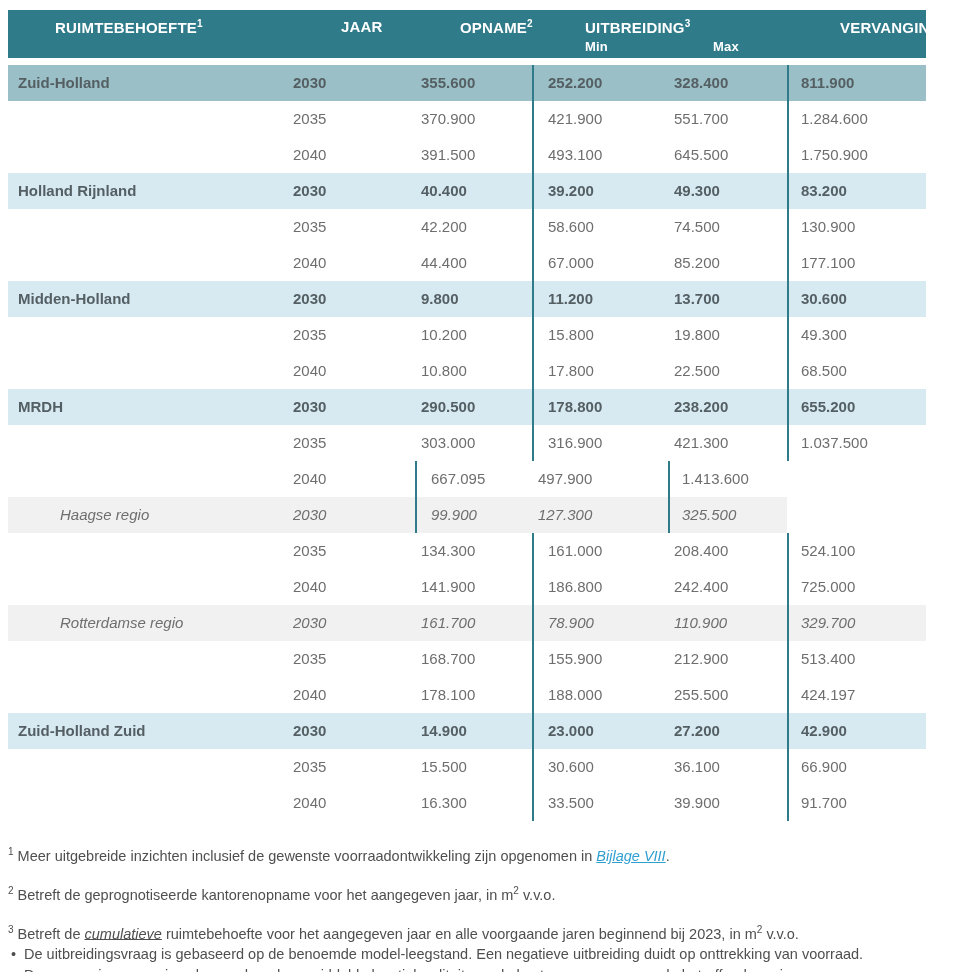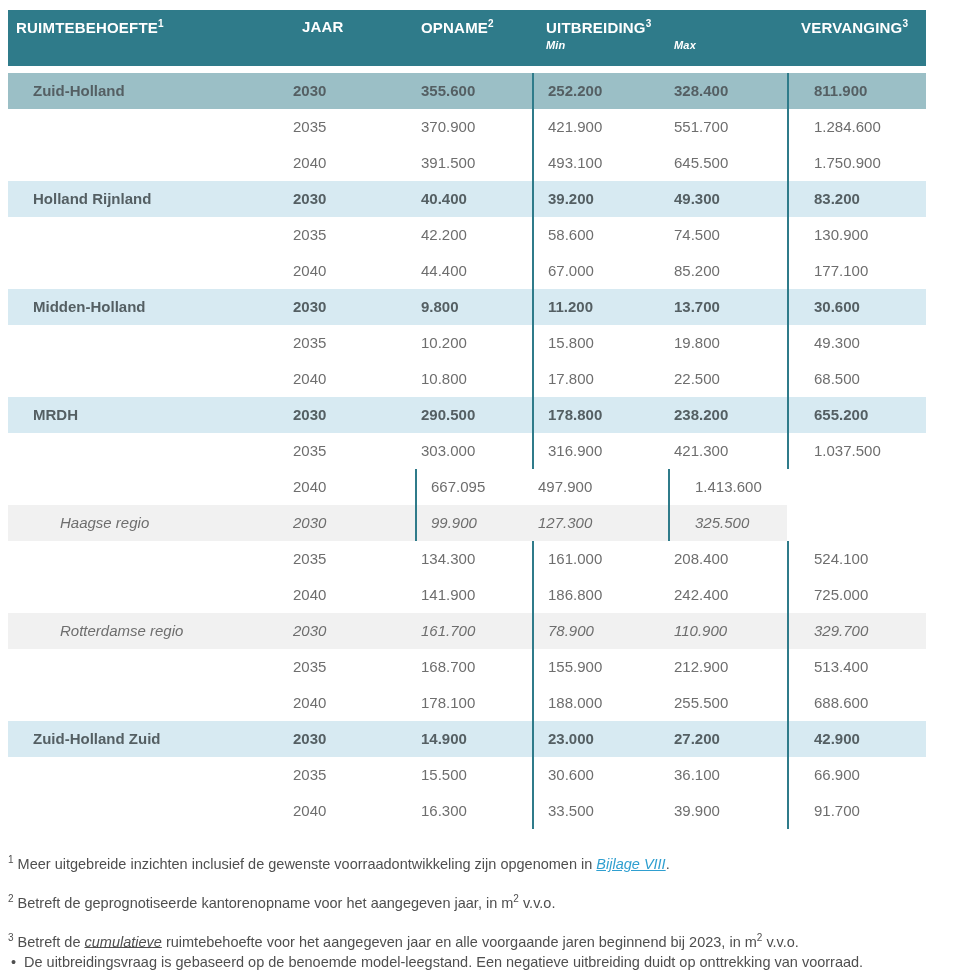--- a/index.html
+++ b/index.html
@@ -15,45 +15,45 @@
   }
   *{box-sizing:border-box;}
   html,body{margin:0;padding:0;width:954px;background:#ffffff;
     font-family:"Liberation Sans","DejaVu Sans",sans-serif;}
   .page{width:954px;height:972px;padding-top:10px;overflow:hidden;}
 
   .table{margin-left:8px;width:918px;}
   .grid{display:grid;grid-template-columns:282px 125px 117px 136px 119px 139px;}
 
   
-  .thead{background:var(--header-bg);color:#fff;height:56px;}
+  .thead{background:var(--header-bg);color:#fff;height:48px;padding-left:39px;}
   .th{padding-top:8px;font-size:15px;font-weight:bold;letter-spacing:0.2px;}
   .th sup{font-size:10px;}
   .c-region-h{padding-left:8px;}
   .c-jaar-h{padding-left:3px;margin-left:9px;}
   .c-opname-h{padding-left:6px;}
   .c-uitb-h{grid-column:4 / 6;padding-left:14px;}
   .c-verv-h{padding-left:14px;}
   .subrow{display:grid;grid-template-columns:136px 119px;margin-left:-14px;margin-top:3px;}
-  .subrow span{font-size:11px;font-style:italic;font-weight:bold;}
+  .subrow span{font-size:13px;font-weight:bold;}
   .sub-min{padding-left:14px;}
   .sub-max{padding-left:6px;}
 
   .spacer{height:7px;background:#fff;}
 
   
   .trow{height:36px;}
   .cell{height:36px;line-height:36px;font-size:15px;color:var(--text-normal);
     background:#fff;white-space:nowrap;overflow:hidden;}
-  .c-region{padding-left:25px;}
+  .c-region{padding-left:10px;}
   .c-jaar{padding-left:3px;}
   .c-opname{padding-left:6px;}
   .c-min{padding-left:14px;border-left:2px solid var(--divider);}
   .c-max{padding-left:6px;}
-  .c-verv{padding-left:25px;border-left:2px solid var(--divider);}
+  .c-verv{padding-left:12px;border-left:2px solid var(--divider);}
 
   .trow.primary .cell{background:var(--primary-bg);font-weight:bold;color:var(--text-bold);}
   .trow.group .cell{background:var(--group-bg);font-weight:bold;color:var(--text-bold);}
   .trow.subregion .cell{background:var(--subregion-bg);font-style:italic;color:var(--text-normal);}
   .trow.subregion .c-region{padding-left:52px;}
 
   
   .footnotes{margin:20px 0 0 8px;width:930px;color:var(--footnote);font-size:14.5px;}
   .footnote{margin:0 0 13px 0;line-height:21px;}
   .footnote sup{font-size:10px;}
@@ -229,21 +229,21 @@
           <div class="cell c-min">155.900</div>
           <div class="cell c-max">212.900</div>
           <div class="cell c-verv">513.400</div>
         </div>
         <div class="trow grid plain">
           <div class="cell c-region"></div>
           <div class="cell c-jaar">2040</div>
           <div class="cell c-opname">178.100</div>
           <div class="cell c-min">188.000</div>
           <div class="cell c-max">255.500</div>
-          <div class="cell c-verv">688.600</div>
+          <div class="cell c-verv">424.197</div>
         </div>
         <div class="trow grid group">
           <div class="cell c-region">Zuid-Holland Zuid</div>
           <div class="cell c-jaar">2030</div>
           <div class="cell c-opname">14.900</div>
           <div class="cell c-min">23.000</div>
           <div class="cell c-max">27.200</div>
           <div class="cell c-verv">42.900</div>
         </div>
         <div class="trow grid plain">

